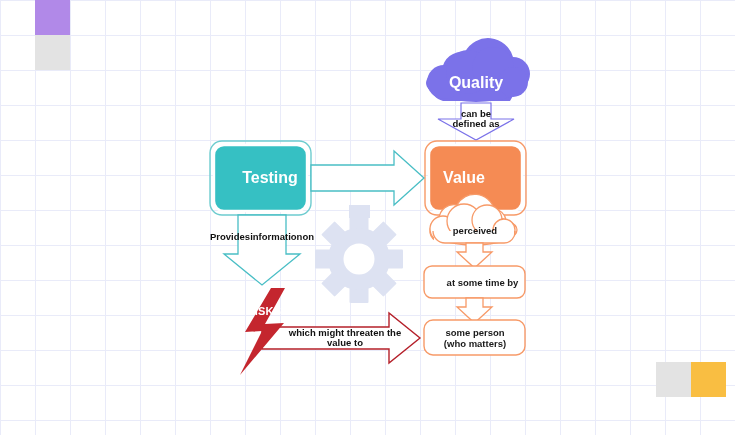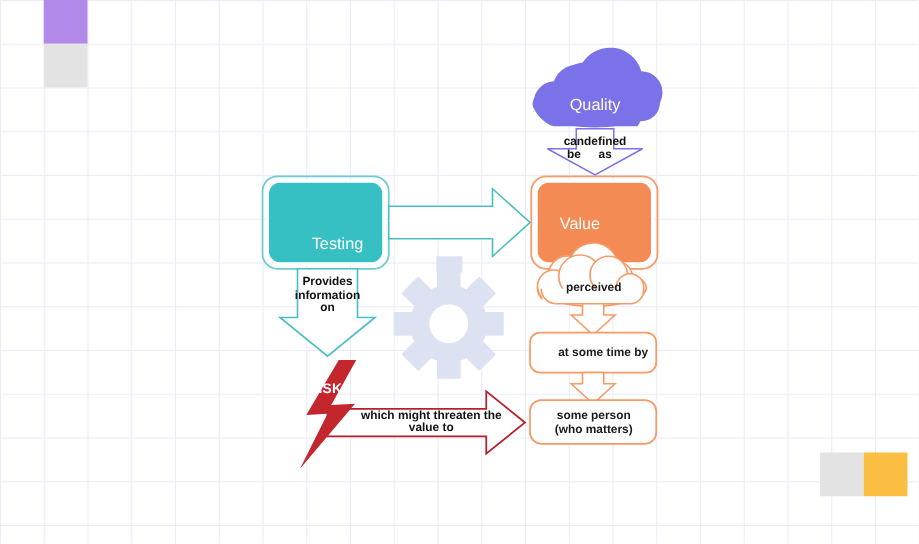--- a/index.html
+++ b/index.html
@@ -34,22 +34,22 @@
   .node-label {
     position: absolute;
     display: flex;
     align-items: center;
     justify-content: center;
     text-align: center;
     pointer-events: none;
   }
   .big-white-label {
     color: #ffffff;
-    font-size: 13px;
-    font-weight: 400;
+    font-size: 16px;
+    font-weight: 700;
   }
   .arrow-label {
     color: #111111;
     font-size: 9.5px;
     font-weight: bold;
     line-height: 10.5px;
     background: transparent;
   }
   .box-label {
     color: #1a1a1a;
@@ -239,31 +239,31 @@
         L284 323
         L265 324
         L285 288
         Z"></path>
     </g>
 
   </svg>
 
   <div class="node-label big-white-label" style="left:436px; top:72px; width:80px; height:22px;">Quality</div>
 
-  <div class="node-label arrow-label" style="left:451px; top:108px; width:50px; height:22px; ">
+  <div class="node-label arrow-label" style="left:451px; top:108px; width:50px; height:22px; flex-direction:column;">
     <span>can be</span>
     <span>defined as</span>
   </div>
 
-  <div class="node-label big-white-label" style="left:216px; top:183px; width:108px; height:22px;">Testing</div>
+  <div class="node-label big-white-label" style="left:216px; top:167px; width:108px; height:22px;">Testing</div>
 
   <div class="node-label big-white-label" style="left:431px; top:167px; width:66px; height:22px;">Value</div>
 
 
-  <div class="node-label arrow-label" style="left:232px; top:219px; width:60px; height:36px; flex-direction:column;">
+  <div class="node-label arrow-label" style="left:232px; top:219px; width:60px; height:36px; flex-direction:row;">
     <span>Provides</span>
     <span>information</span>
     <span>on</span>
   </div>
 
   <div class="node-label box-label" style="left:440px; top:223px; width:70px; height:14px;">perceived</div>
 
   <div class="node-label box-label" style="left:426px; top:275px; width:113px; height:14px;">at some time by</div>
 
   <div class="node-label box-label" style="left:426px; top:326px; width:98px; height:24px; flex-direction:column;">

